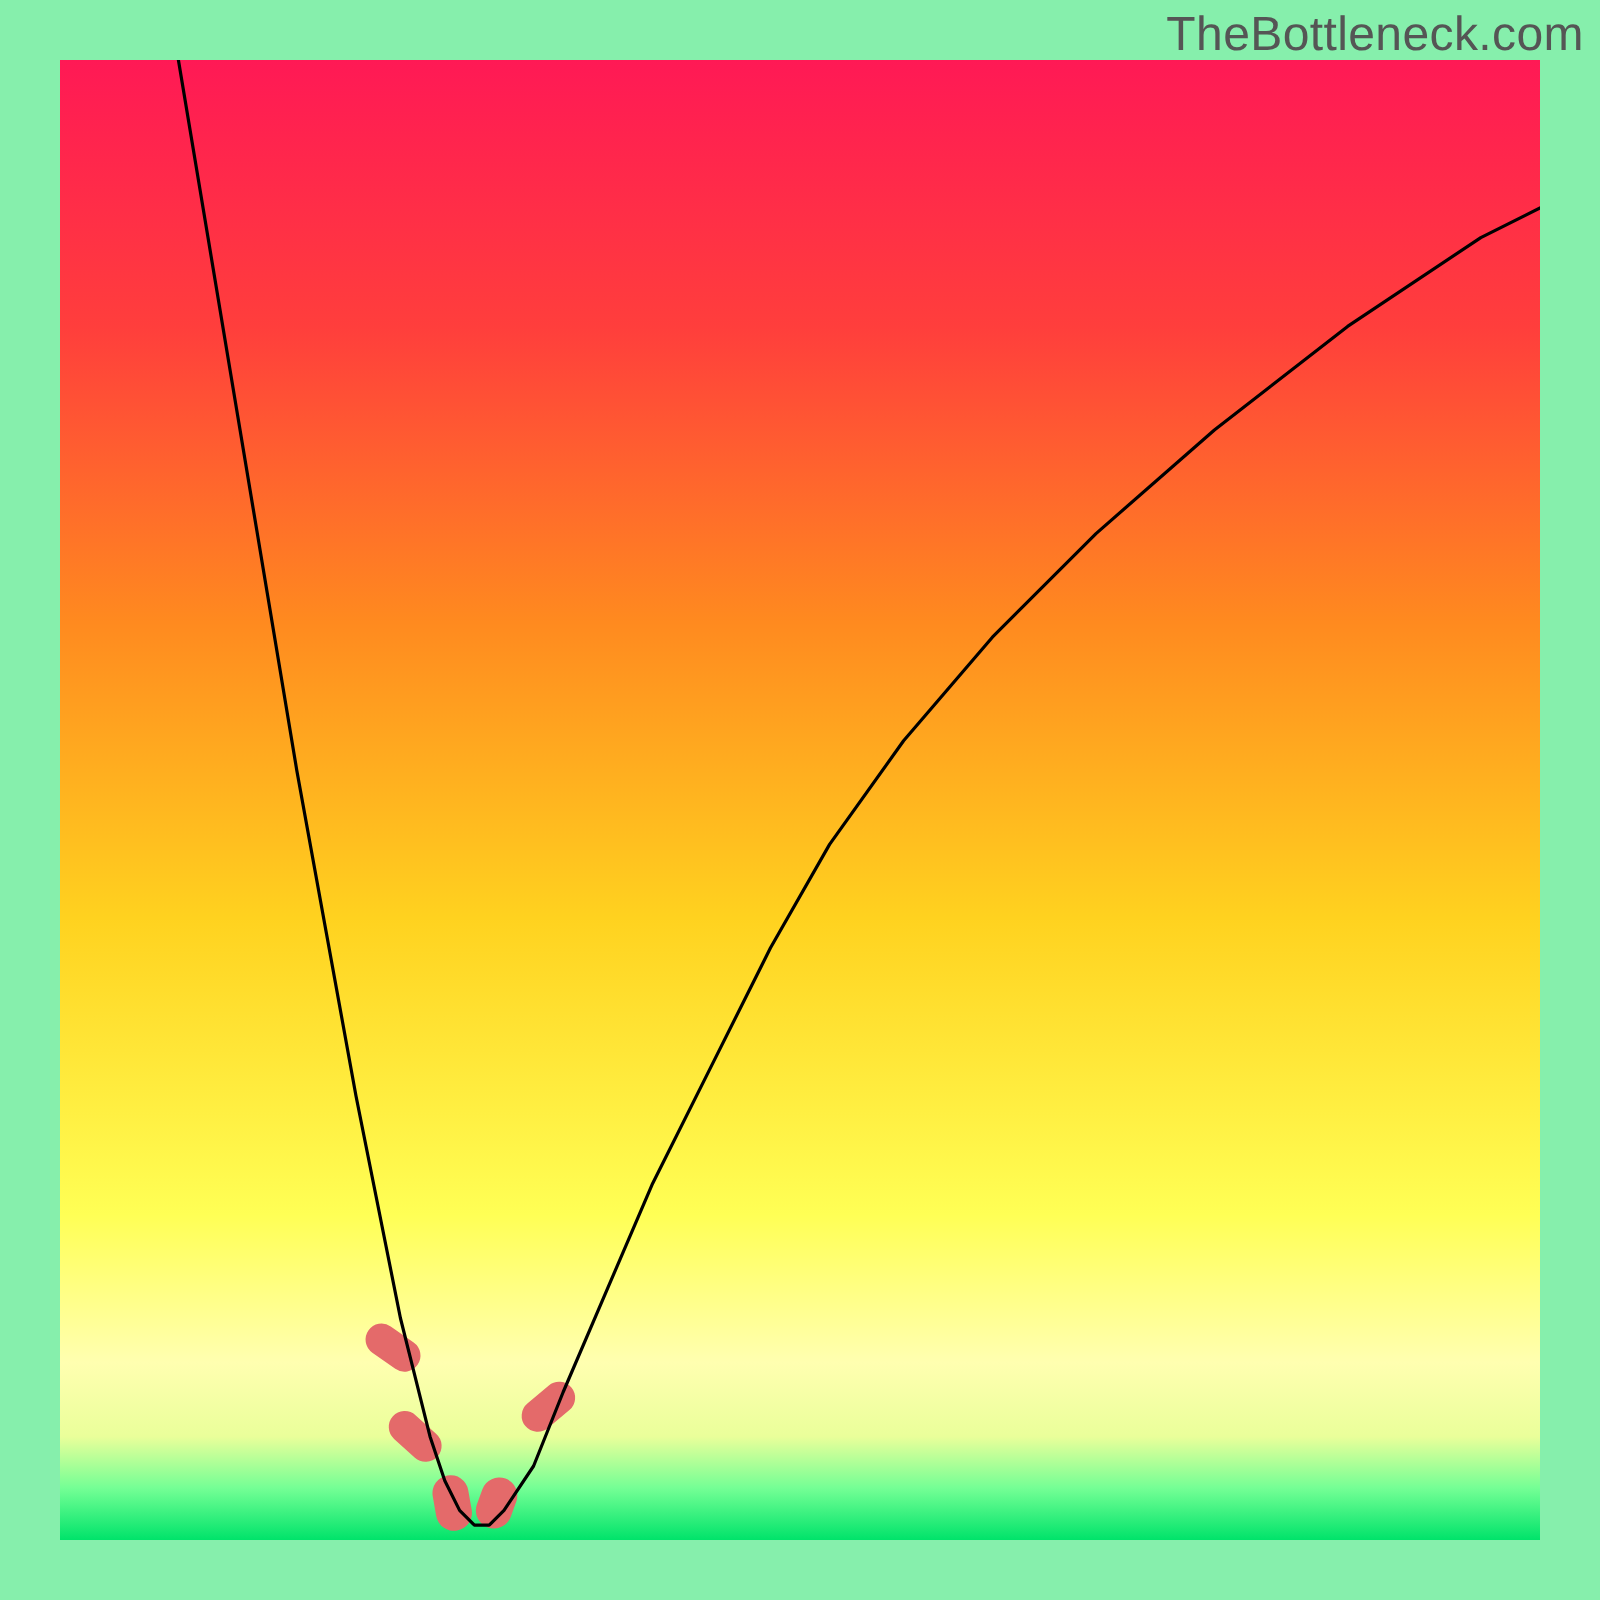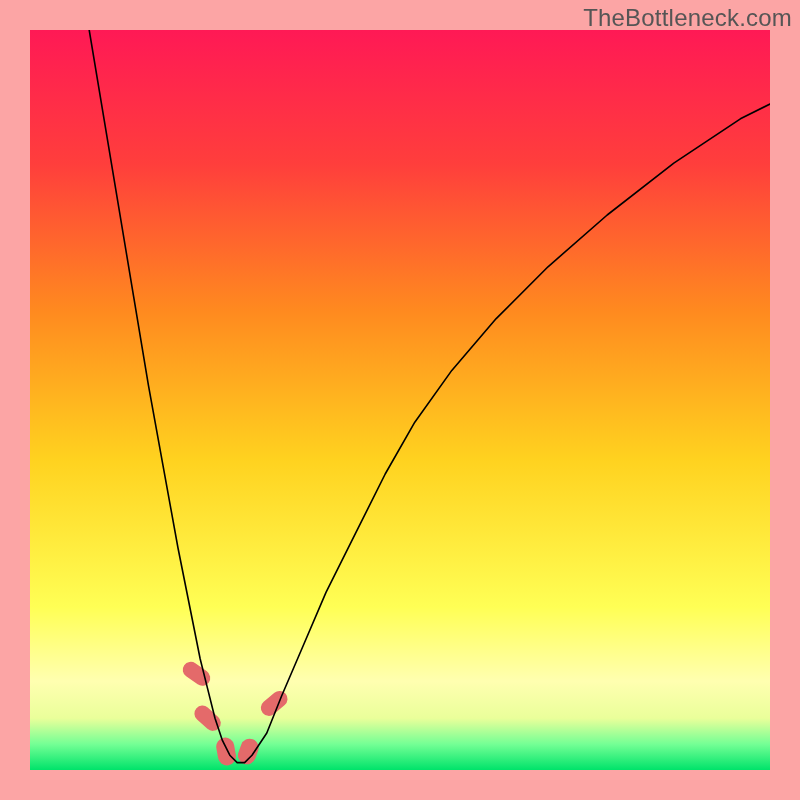--- a/index.html
+++ b/index.html
@@ -10,21 +10,21 @@
     background: #000;
     overflow: hidden;
     font-family: Arial, Helvetica, sans-serif;
   }
   .frame {
     position: absolute;
     left: 0;
     top: 0;
     width: 800px;
     height: 800px;
-    background: #fca5a5;
+    background: #86efac;
   }
   .plot-area {
     position: absolute;
     left: 30px;
     top: 30px;
     width: 740px;
     height: 740px;
     overflow: hidden;
   }
   .watermark {

